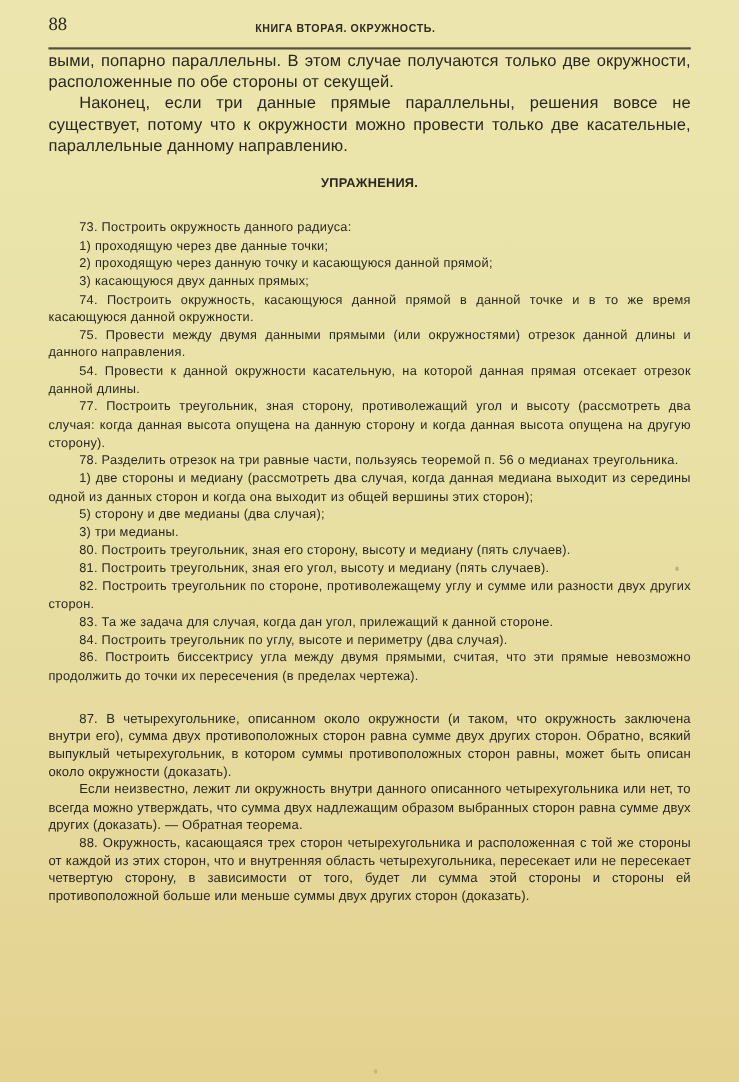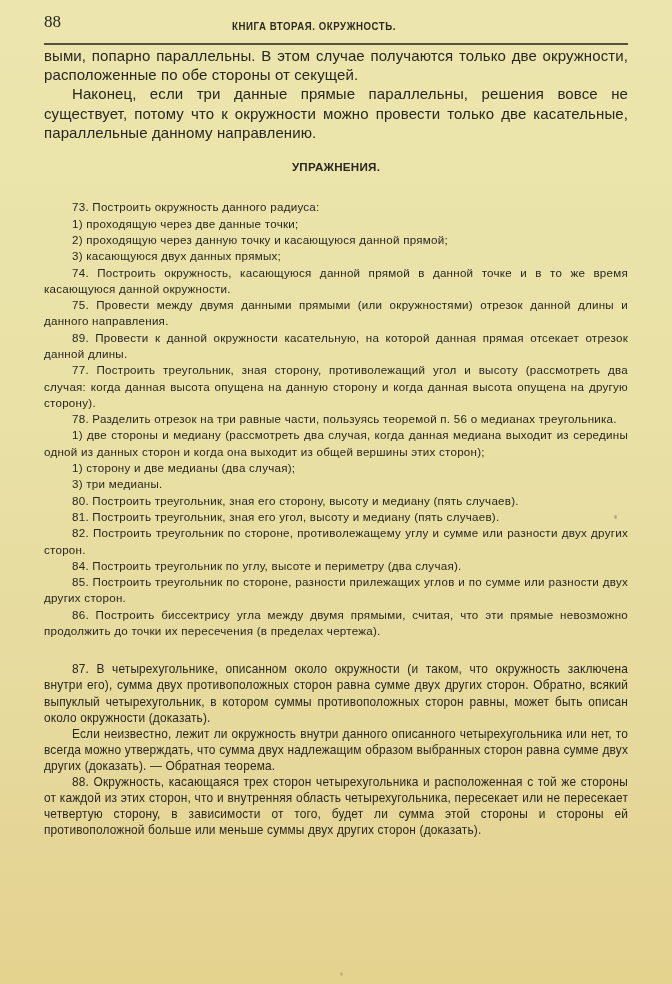--- a/index.html
+++ b/index.html
@@ -129,31 +129,31 @@
 
     <div class="ex" style="margin-top:17px;">
       <p class="section-title">УПРАЖНЕНИЯ.</p>
       <div class="ex-block">
         <p class="sub">73. Построить окружность данного радиуса:</p>
         <p class="sub">1) проходящую через две данные точки;</p>
         <p class="sub">2) проходящую через данную точку и касающуюся данной прямой;</p>
         <p class="sub">3) касающуюся двух данных прямых;</p>
         <p class="sub">74. Построить окружность, касающуюся данной прямой в данной точке и в то же время касающуюся данной окружности.</p>
         <p class="sub">75. Провести между двумя данными прямыми (или окружностями) отрезок данной длины и данного направления.</p>
-        <p class="sub">89. Провести к данной окружности касательную, на которой данная прямая отсекает отрезок данной длины.</p>
+        <p class="sub">54. Провести к данной окружности касательную, на которой данная прямая отсекает отрезок данной длины.</p>
         <p class="sub">77. Построить треугольник, зная сторону, противолежащий угол и высоту (рассмотреть два случая: когда данная высота опущена на данную сторону и когда данная высота опущена на другую сторону).</p>
         <p class="sub">78. Разделить отрезок на три равные части, пользуясь теоремой п. 56 о медианах треугольника.</p>
         <p class="sub">1) две стороны и медиану (рассмотреть два случая, когда данная медиана выходит из середины одной из данных сторон и когда она выходит из общей вершины этих сторон);</p>
-        <p class="sub">1) сторону и две медианы (два случая);</p>
+        <p class="sub">5) сторону и две медианы (два случая);</p>
         <p class="sub">3) три медианы.</p>
         <p class="sub">80. Построить треугольник, зная его сторону, высоту и медиану (пять случаев).</p>
         <p class="sub">81. Построить треугольник, зная его угол, высоту и медиану (пять случаев).</p>
         <p class="sub">82. Построить треугольник по стороне, противолежащему углу и сумме или разности двух других сторон.</p>
+        <p class="sub">83. Та же задача для случая, когда дан угол, прилежащий к данной стороне.</p>
         <p class="sub">84. Построить треугольник по углу, высоте и периметру (два случая).</p>
-        <p class="sub">85. Построить треугольник по стороне, разности прилежащих углов и по сумме или разности двух других сторон.</p>
         <p class="sub">86. Построить биссектрису угла между двумя прямыми, считая, что эти прямые невозможно продолжить до точки их пересечения (в пределах чертежа).</p>
       </div>
     </div>
 
     <div class="th" style="margin-top:22px;">
       <div style="margin-top:10px;">
         <p class="indent">87. В четырехугольнике, описанном около окружности (и таком, что окружность заключена внутри его), сумма двух противоположных сторон равна сумме двух других сторон. Обратно, всякий выпуклый четырехугольник, в котором суммы противоположных сторон равны, может быть описан около окружности (доказать).</p>
         <p class="indent">Если неизвестно, лежит ли окружность внутри данного описанного четырехугольника или нет, то всегда можно утверждать, что сумма двух надлежащим образом выбранных сторон равна сумме двух других (доказать). — Обратная теорема.</p>
         <p class="indent">88. Окружность, касающаяся трех сторон четырехугольника и расположенная с той же стороны от каждой из этих сторон, что и внутренняя область четырехугольника, пересекает или не пересекает четвертую сторону, в зависимости от того, будет ли сумма этой стороны и стороны ей противоположной больше или меньше суммы двух других сторон (доказать).</p>
       </div>

